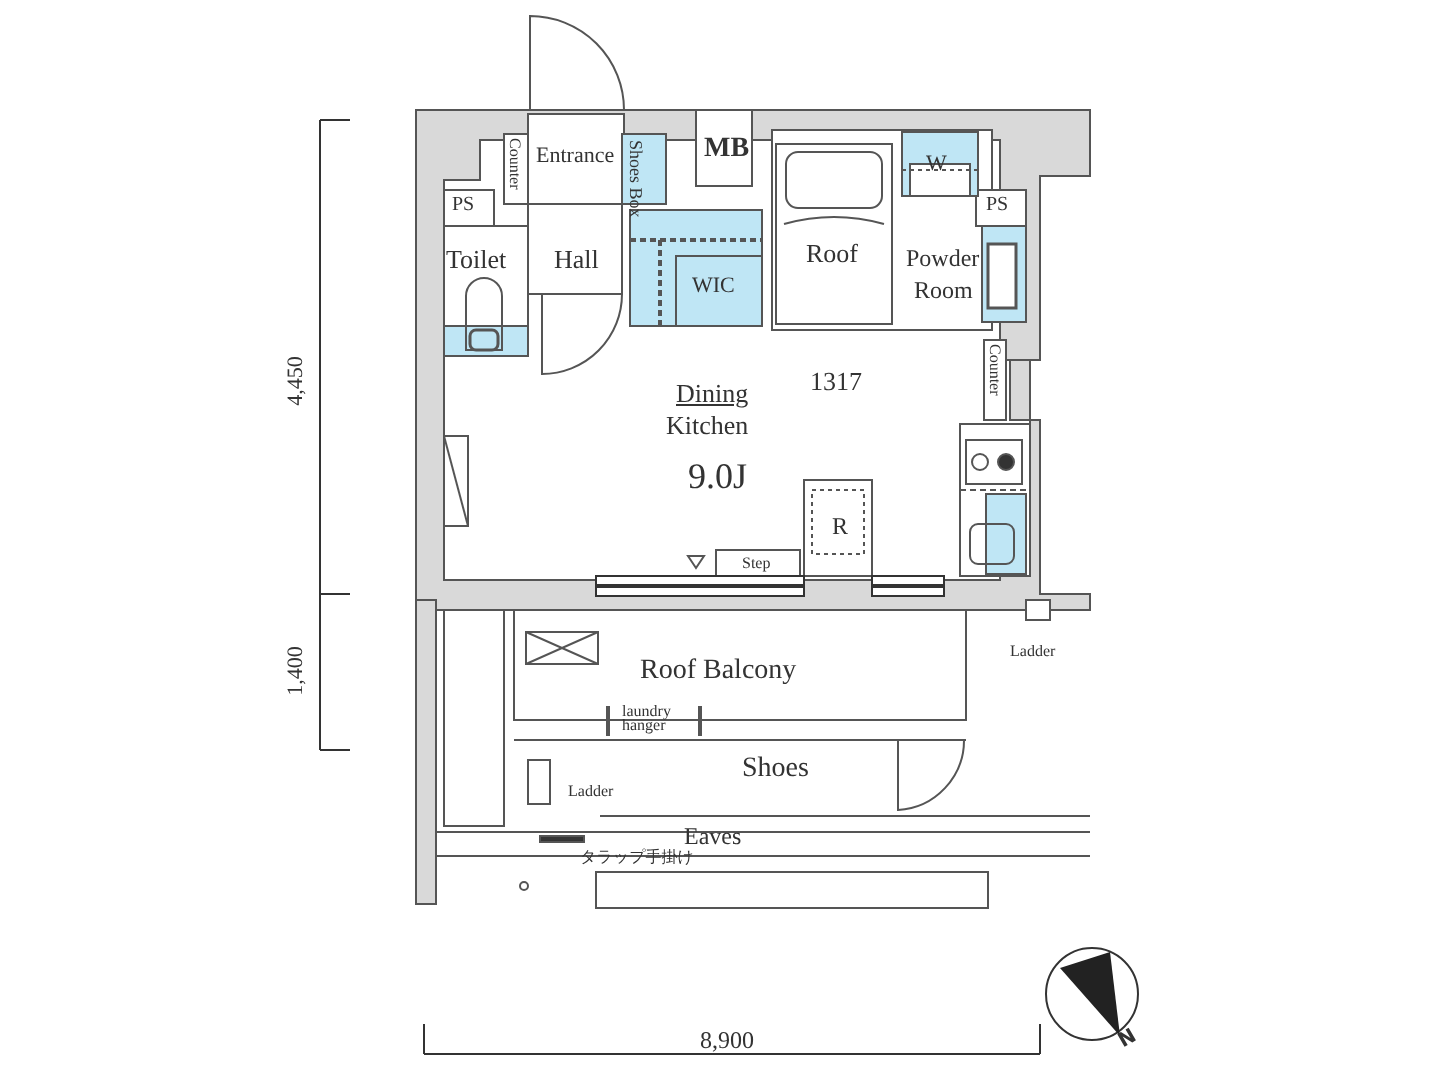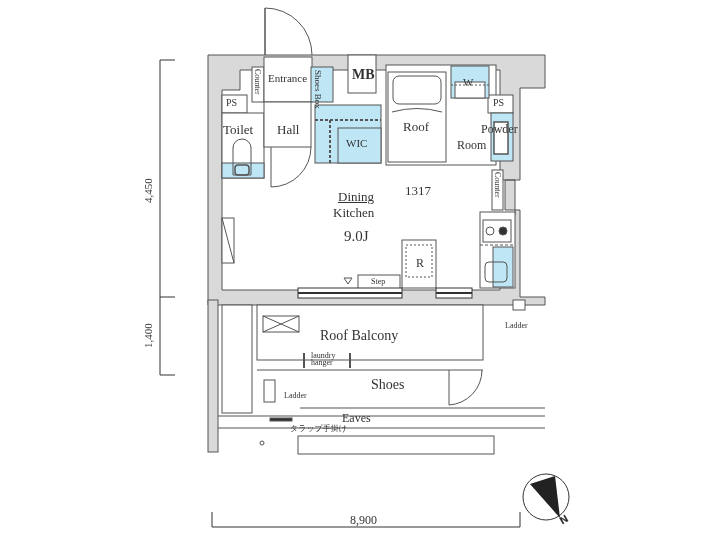--- a/index.html
+++ b/index.html
@@ -145,26 +145,26 @@
 <div class="lbl vert" style="left:313px;top:70px;font-size:9px;line-height:10px;">Shoes Box</div>
 <div class="lbl" style="left:352px;top:68px;font-size:14px;font-weight:bold;">MB</div>
 <div class="lbl" style="left:463px;top:77px;font-size:11px;">W</div>
 <div class="lbl" style="left:226px;top:98px;font-size:10px;">PS</div>
 <div class="lbl" style="left:493px;top:98px;font-size:10px;">PS</div>
 <div class="lbl" style="left:223px;top:123px;font-size:13px;">Toilet</div>
 <div class="lbl" style="left:277px;top:123px;font-size:13px;text-align:right;">Hall</div>
 <div class="lbl" style="left:346px;top:138px;font-size:11px;">WIC</div>
 <div class="lbl" style="left:403px;top:120px;font-size:13px;">Roof</div>
 <div class="lbl" style="left:405px;top:136px;font-size:13px;margin-top:48px;">1317</div>
-<div class="lbl" style="left:453px;top:123px;font-size:12px;margin-left:28px;">Powder</div>
+<div class="lbl" style="left:453px;top:123px;font-size:12px;">Powder</div>
 <div class="lbl" style="left:457px;top:139px;font-size:12px;">Room</div>
 <div class="lbl vert" style="left:493px;top:172px;font-size:8px;">Counter</div>
 <div class="lbl" style="left:338px;top:190px;font-size:13px;text-decoration:underline;">Dining</div>
 <div class="lbl" style="left:333px;top:206px;font-size:13px;">Kitchen</div>
-<div class="lbl" style="left:344px;top:229px;font-size:15px;">9.0J</div>
+<div class="lbl" style="left:344px;top:229px;font-size:18px;">9.0J</div>
 <div class="lbl" style="left:416px;top:257px;font-size:12px;">R</div>
 <div class="lbl" style="left:371px;top:278px;font-size:8px;">Step</div>
 <div class="lbl" style="left:320px;top:329px;font-size:14px;">Roof Balcony</div>
 <div class="lbl" style="left:311px;top:352px;font-size:8px;">laundry</div>
 <div class="lbl" style="left:311px;top:359px;font-size:8px;">hanger</div>
 <div class="lbl" style="left:371px;top:378px;font-size:14px;">Shoes</div>
 <div class="lbl" style="left:284px;top:392px;font-size:8px;">Ladder</div>
 <div class="lbl" style="left:505px;top:322px;font-size:8px;">Ladder</div>
 <div class="lbl" style="left:342px;top:412px;font-size:12px;">Eaves</div>
 <div class="lbl" style="left:290px;top:425px;font-size:8px;font-family:Liberation Serif, serif;">タラップ手掛け</div>

